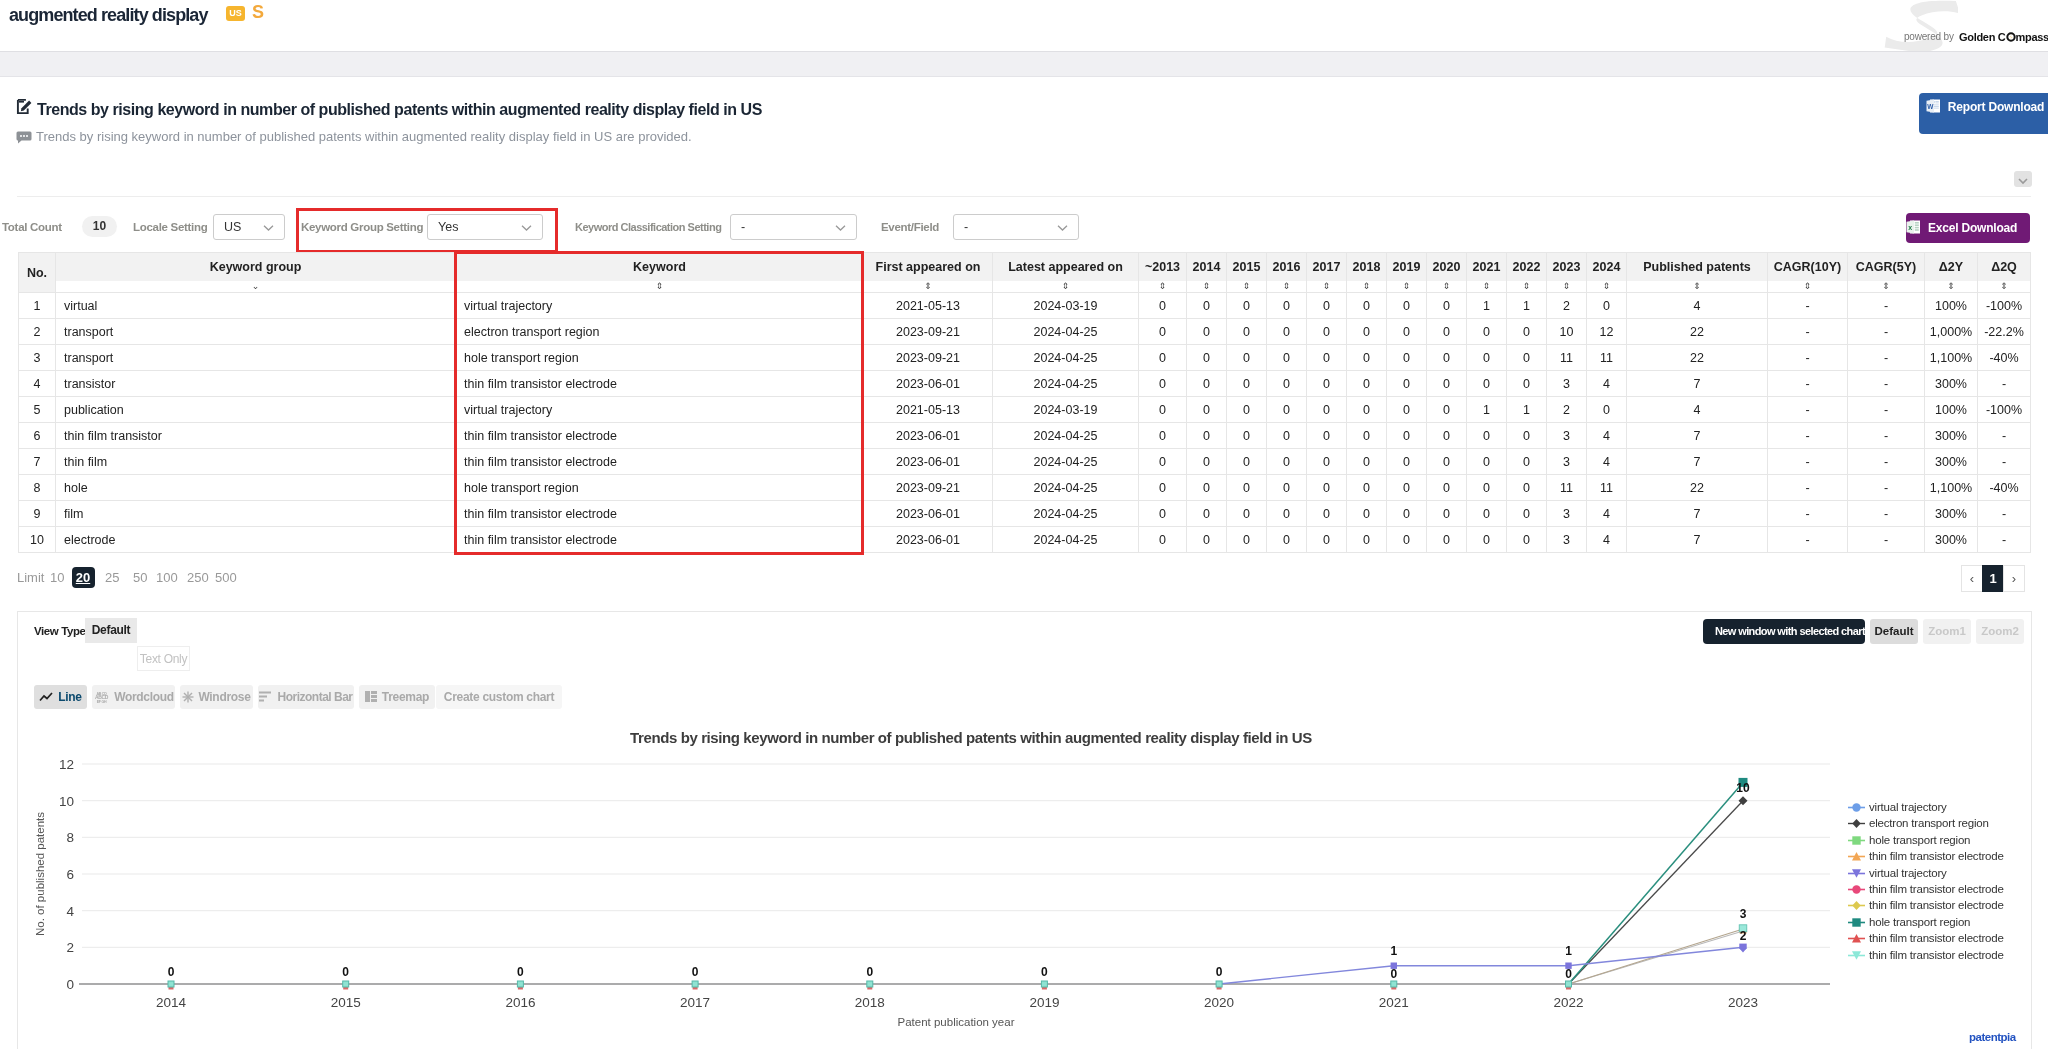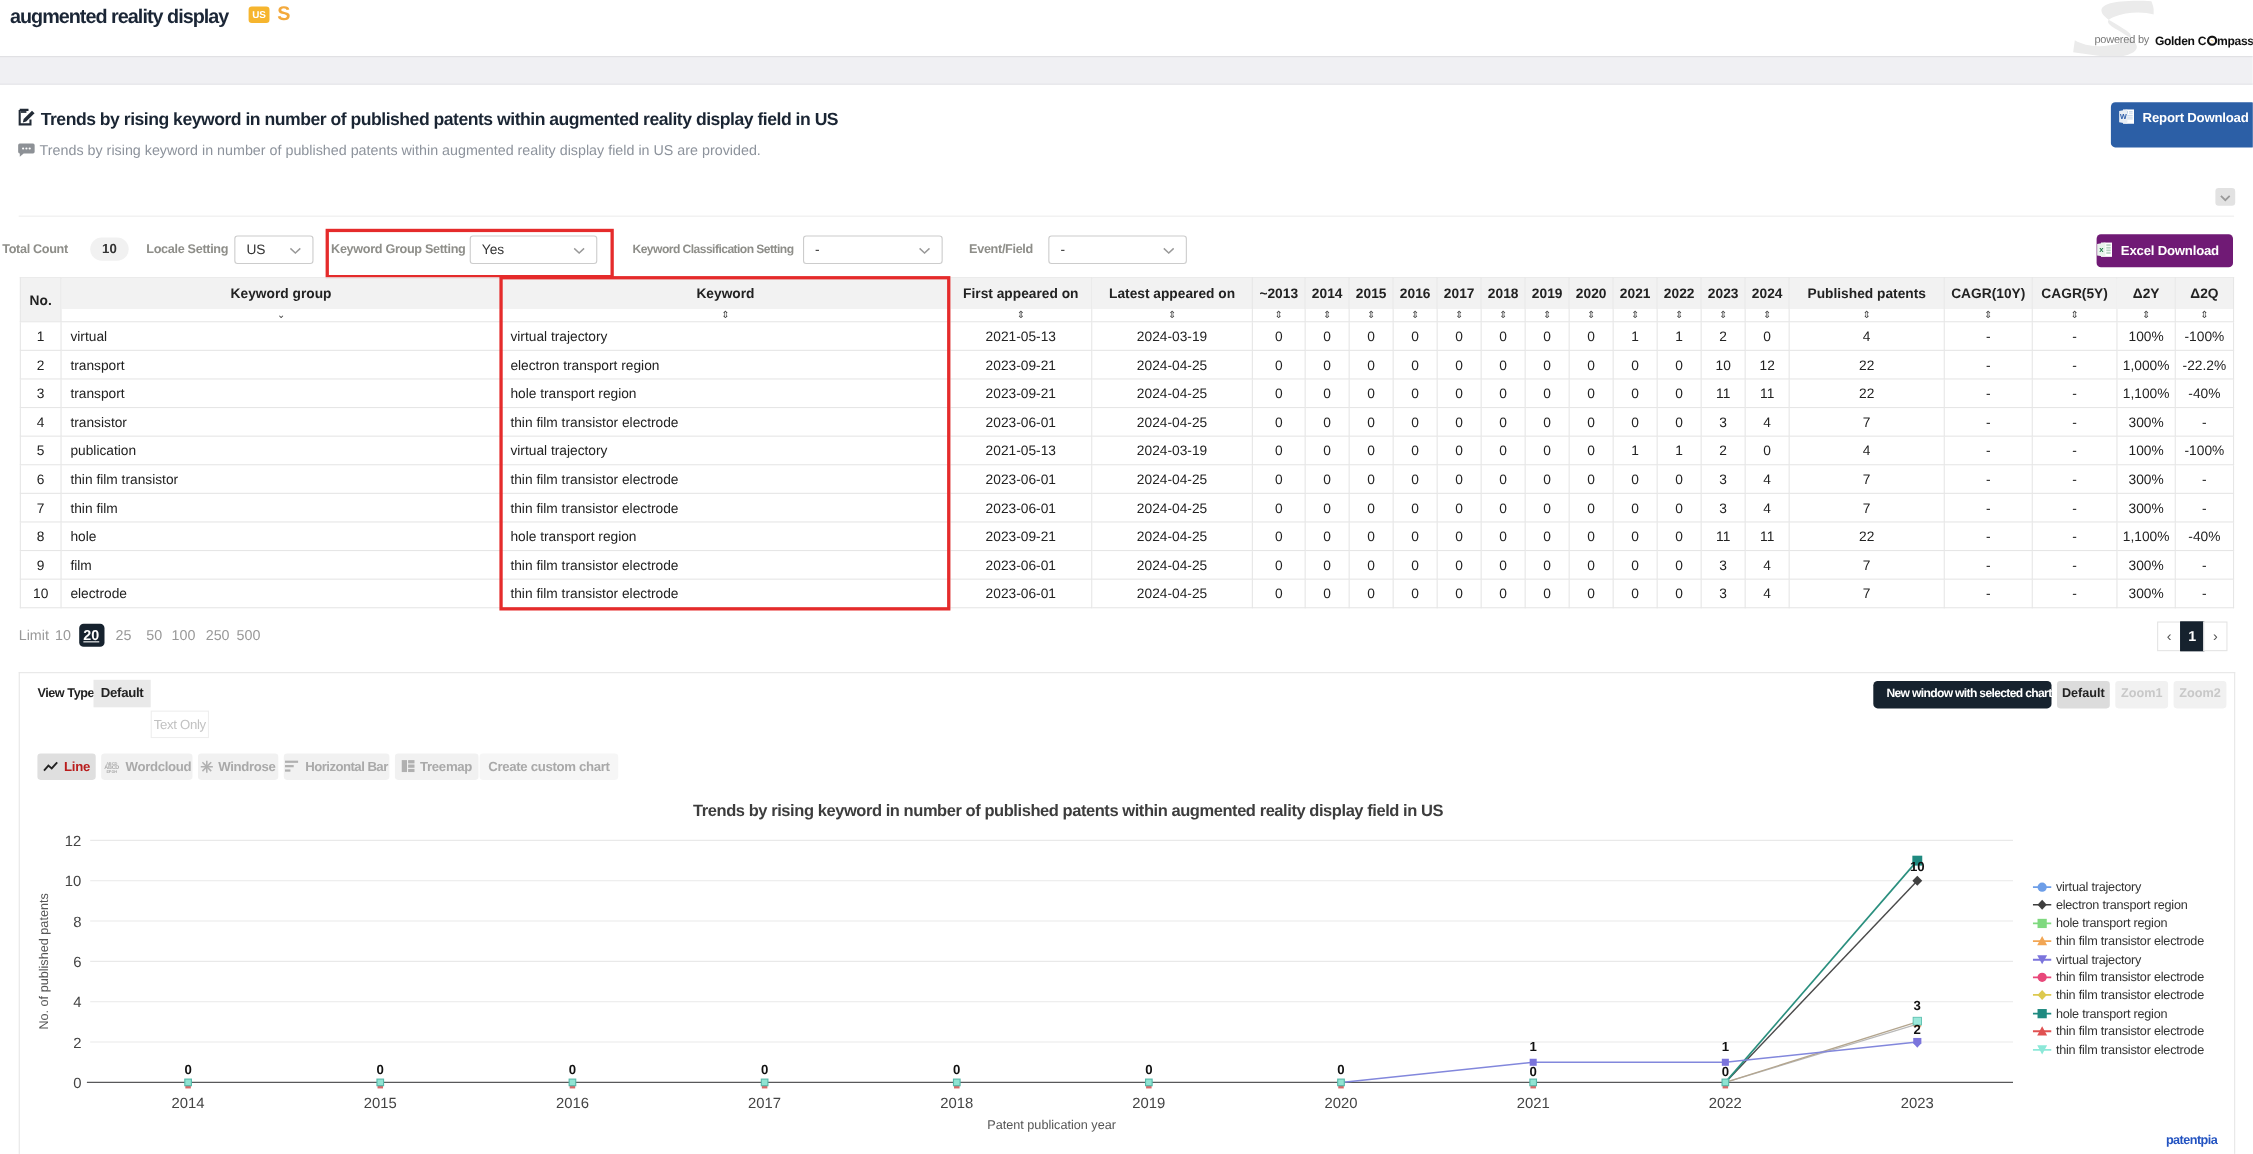--- a/index.html
+++ b/index.html
@@ -47,21 +47,21 @@
 #vtlabel { left:34px; top:625px; font-size:11.5px; letter-spacing:-0.4px; font-weight:bold; color:#222; }
 .tbtn { height:25px; font-size:12px; letter-spacing:-0.3px; text-align:center; }
 #btnDefL { left:85px; top:618px; width:52px; background:#e9e9e9; color:#222; font-weight:bold; line-height:25px; white-space:nowrap; }
 #btnTxtO { left:137px; top:618px; width:53px; background:#fff; border:1px solid #eee; color:#c2c2c2; line-height:25px; white-space:nowrap;margin-top:28px; }
 #btnNewWin { left:1703px; top:619px; width:162px; height:25px; background:#16222e; border-radius:4px; color:#fff; font-size:11px; letter-spacing:-0.6px; font-weight:bold; text-align:right; line-height:25px; white-space:nowrap; }
 #btnDefR { left:1870px; top:619px; width:48px; height:25px; background:#dcdcdc; border-radius:3px; color:#222; font-weight:bold; font-size:11.5px; text-align:center; line-height:25px; }
 #btnZ1 { left:1923px; top:619px; width:48px; height:25px; background:#f1f1f1; border-radius:3px; color:#c8c8c8; font-weight:bold; font-size:11.5px; text-align:center; line-height:25px; }
 #btnZ2 { left:1976px; top:619px; width:48px; height:25px; background:#f1f1f1; border-radius:3px; color:#c8c8c8; font-weight:bold; font-size:11.5px; text-align:center; line-height:25px; }
 #noteTxt { left:33px; top:654px; font-size:10px; letter-spacing:-0.3px; color:#9a9a9a; }
 .cbtn { top:685px; height:24px; border-radius:3px; background:#f1f1f1; color:#a9a9a9; font-size:12px; letter-spacing:-0.3px; font-weight:bold; text-align:center; line-height:24px; white-space:nowrap; }
-#cbLine { left:34px; width:53px; background:#dfdfdf; color:#b91c1c; }
+#cbLine { left:34px; width:53px; background:#dfdfdf; color:#0c4a6e; }
 #cbWord { left:92px; width:83px; }
 #cbWind { left:180px; width:73px; }
 #cbHbar { left:258px; width:96px; letter-spacing:-0.5px; }
 #cbTree { left:359px; width:76px; }
 #cbCust { left:436px; width:126px; background:#f6f6f6; }
 #chtitle { left:0px; top:729px; width:1942px; text-align:center; font-size:15px; letter-spacing:-0.4px; font-weight:bold; color:#3d3d3d; }
 
 #legend { left:1848px; top:799px; }
 .litem { height:16.4px; line-height:16.4px; font-size:11.5px; letter-spacing:-0.2px; color:#333; white-space:nowrap; }
 .litem svg { vertical-align:-2px; margin-right:4px; }

